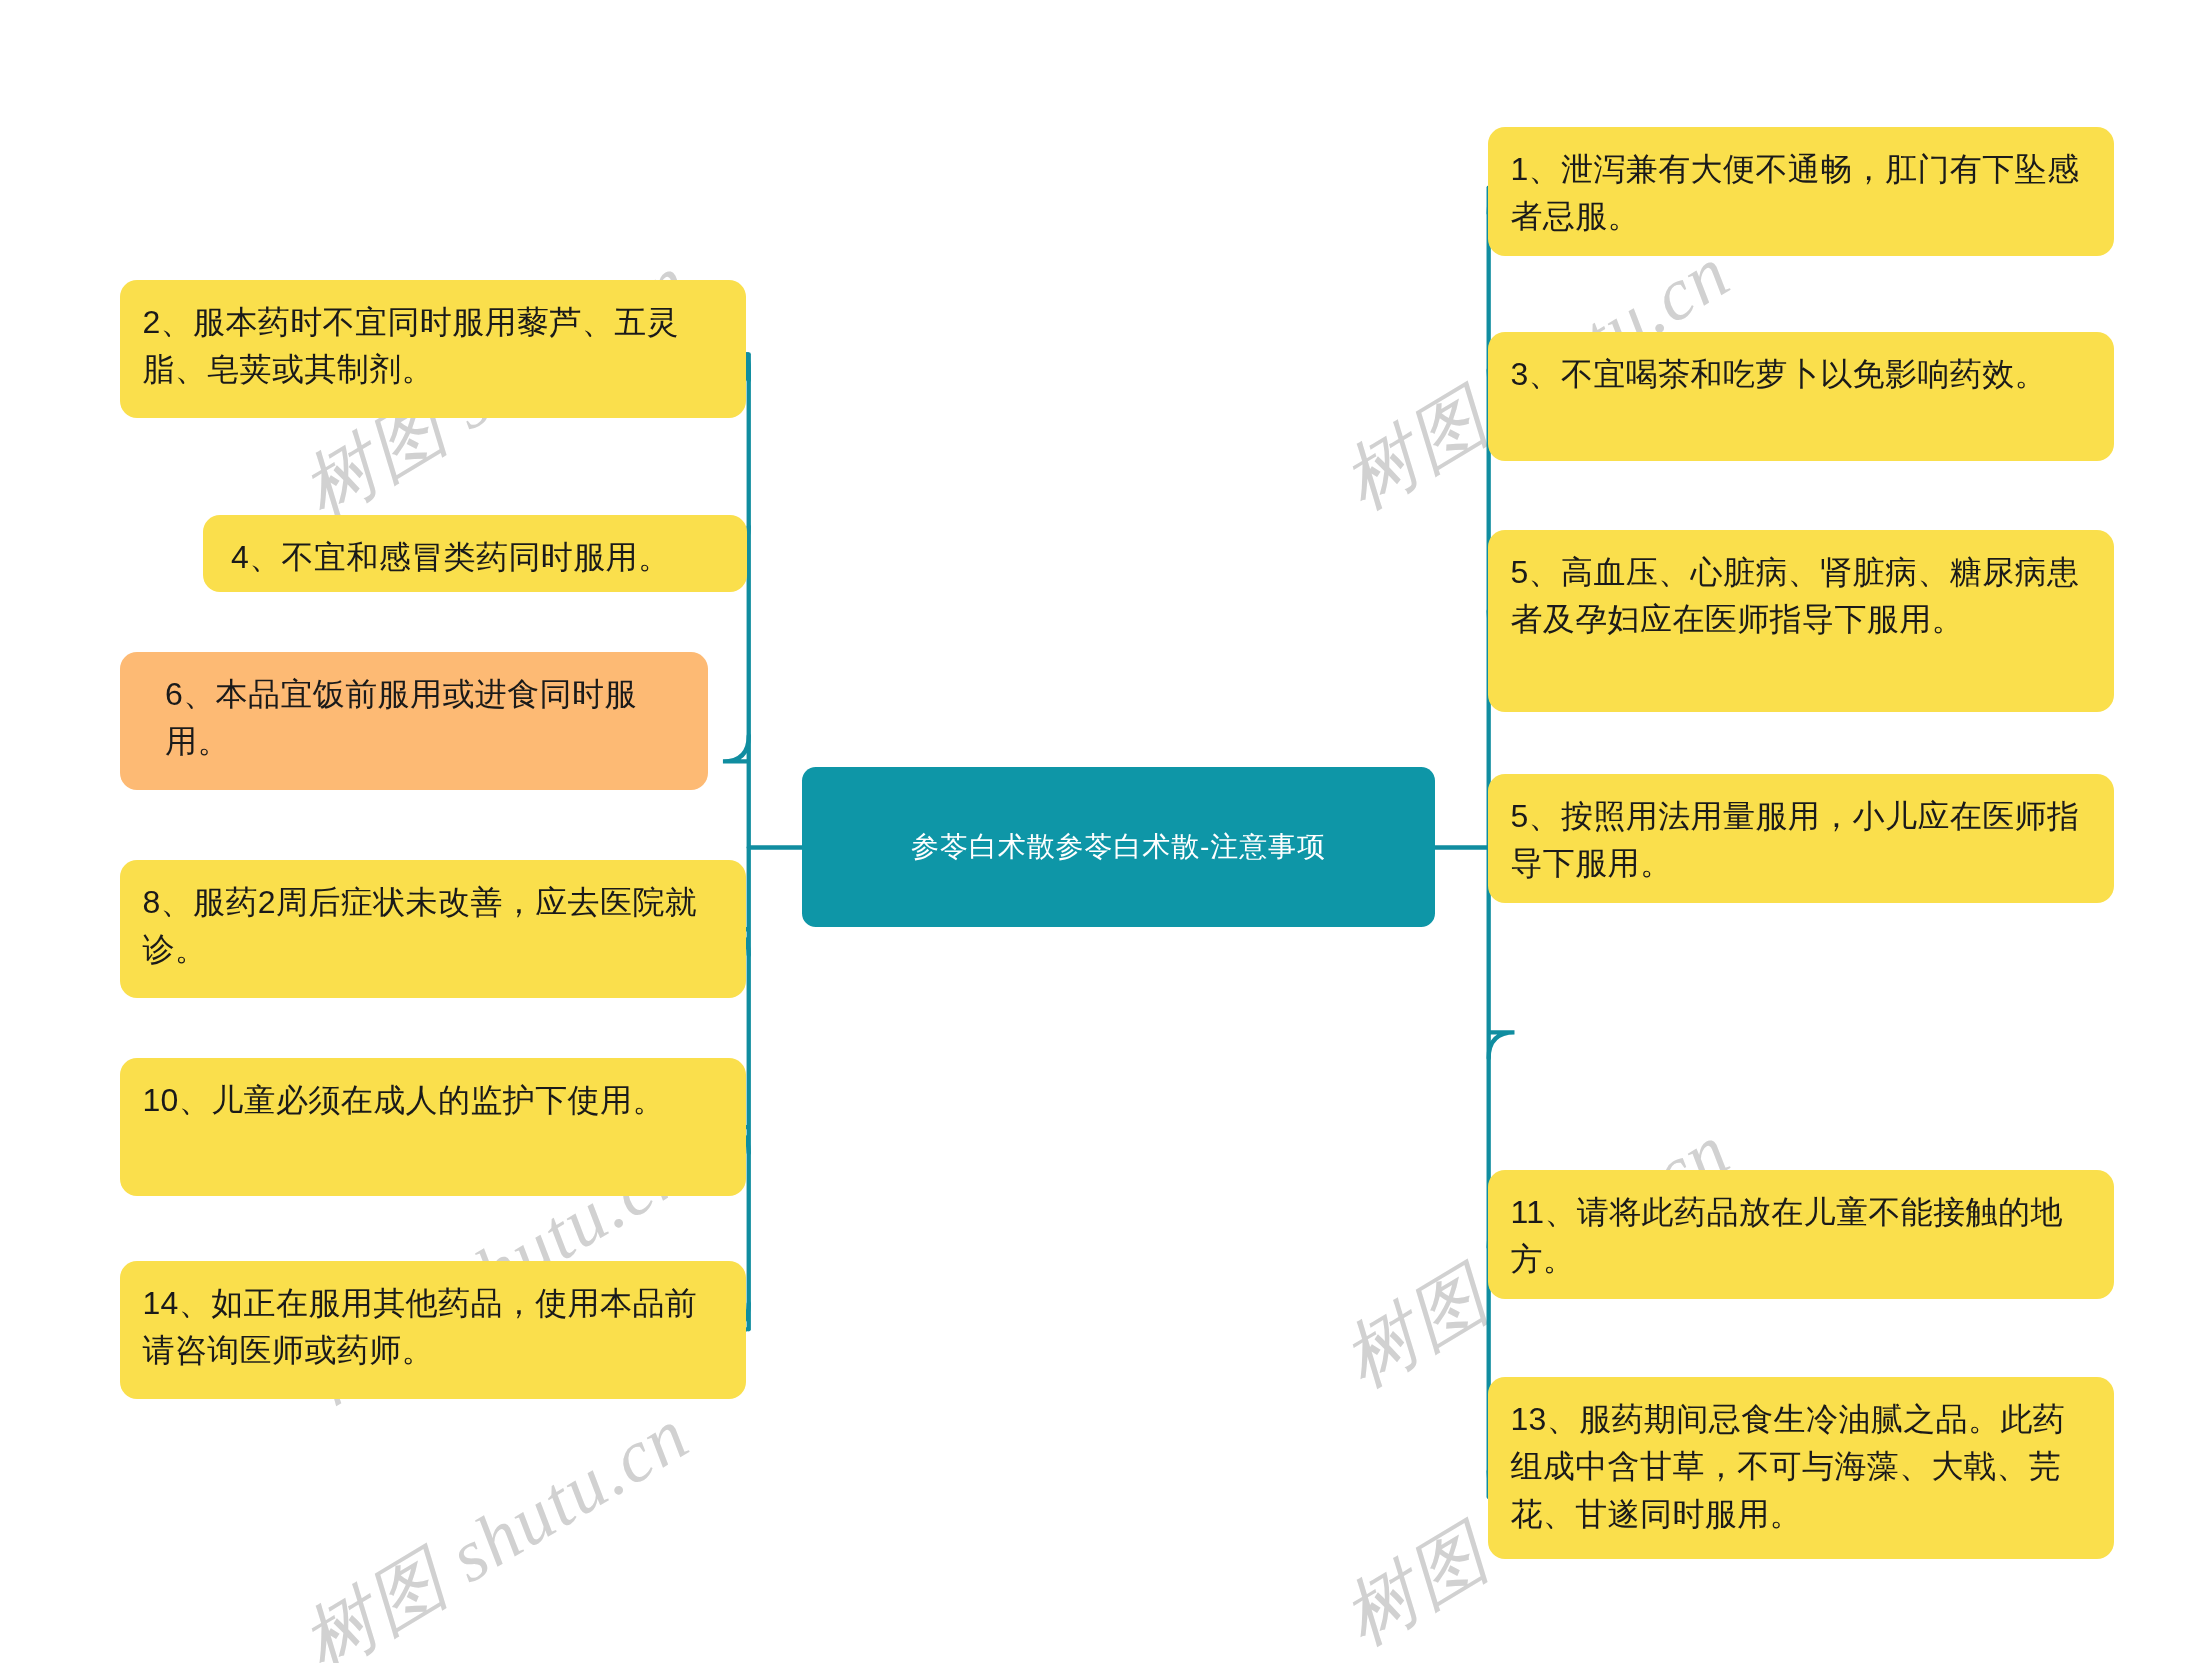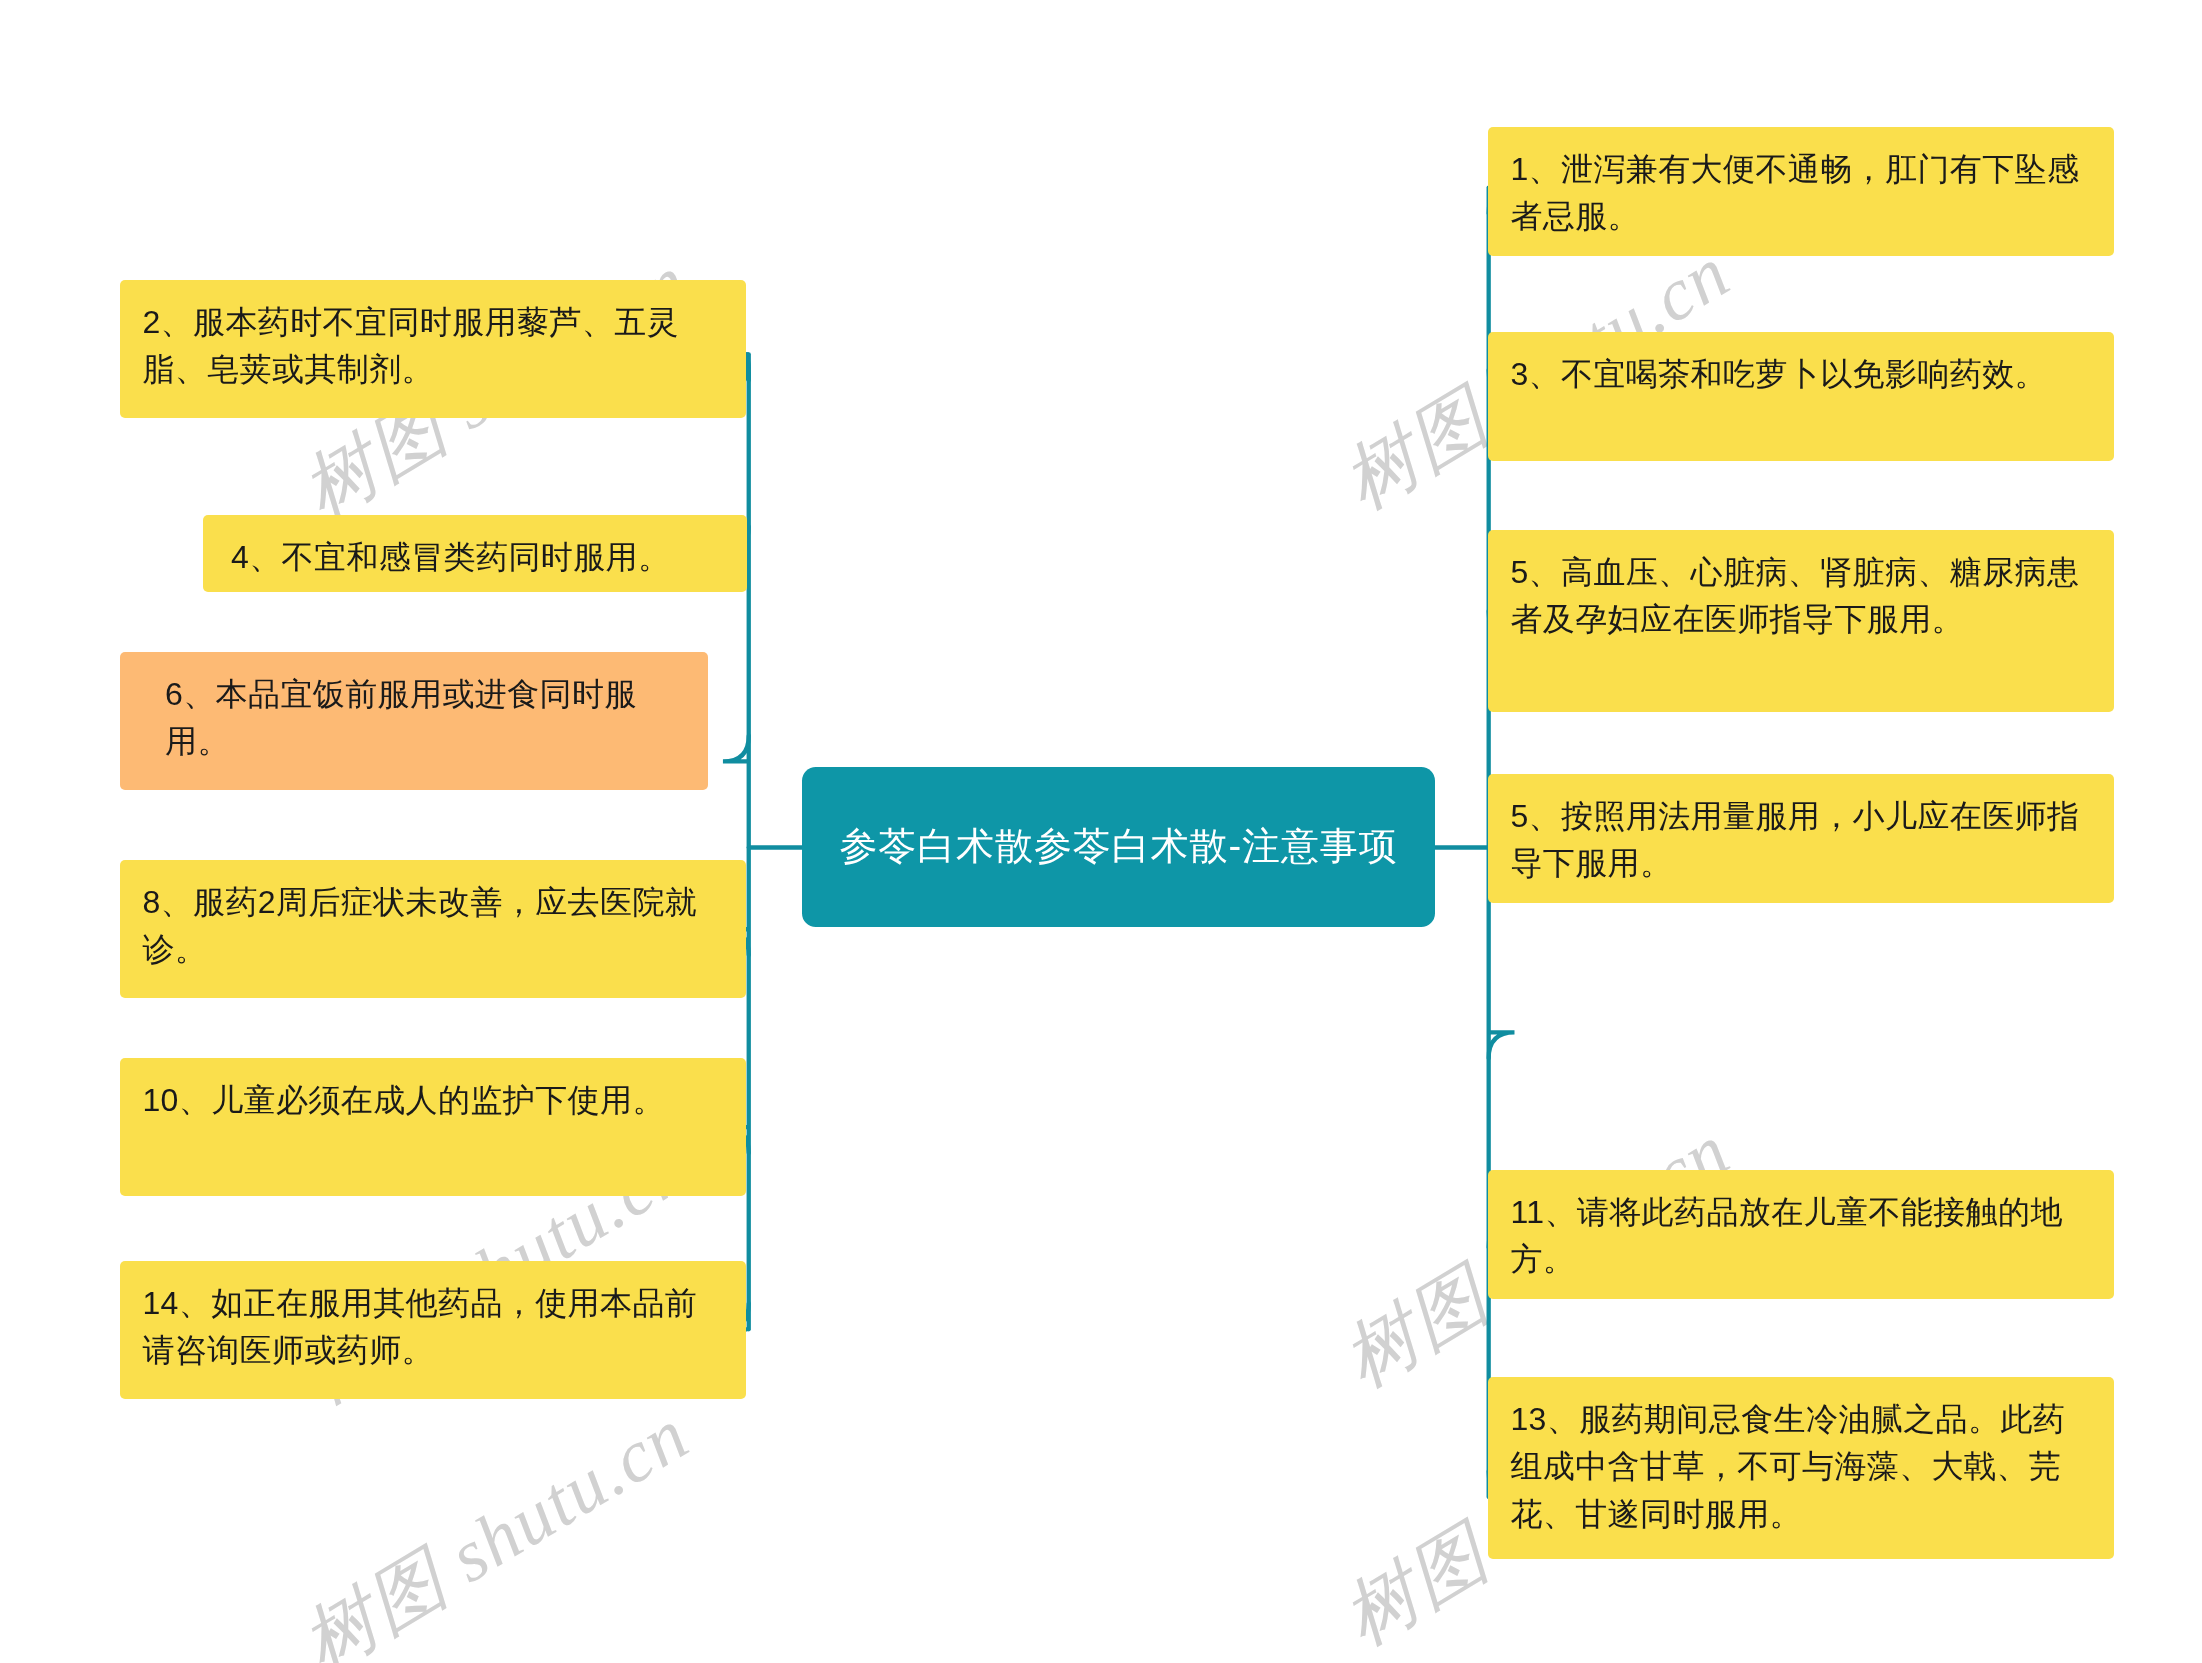--- a/index.html
+++ b/index.html
@@ -52,39 +52,39 @@
     stroke: #108DA0;
     stroke-width: 5;
     stroke-linecap: round;
   }
 
   
   .node {
     position: absolute;
     box-sizing: border-box;
     z-index: 20;
-    border-radius: 5px;
+    border-radius: 17px;
     background: #FADF4C;
     color: #1a1a1a;
     font-size: 32px;
     line-height: 1.48;
     letter-spacing: 0.4px;
     padding: 19px 24px 19px 22.4px;
     display: block;
     word-break: break-all;
   }
 
   .center-node {
     position: absolute;
     z-index: 25;
     box-sizing: border-box;
     background: #0E96A7;
     color: #ffffff;
     border-radius: 13.8px;
-    font-size: 38px;
+    font-size: 28px;
     line-height: 1.42;
     letter-spacing: 0.9px;
     text-align: center;
     display: flex;
     align-items: center;
     justify-content: center;
     padding: 12px 15.5px;
   }
 </style>
 </head>

